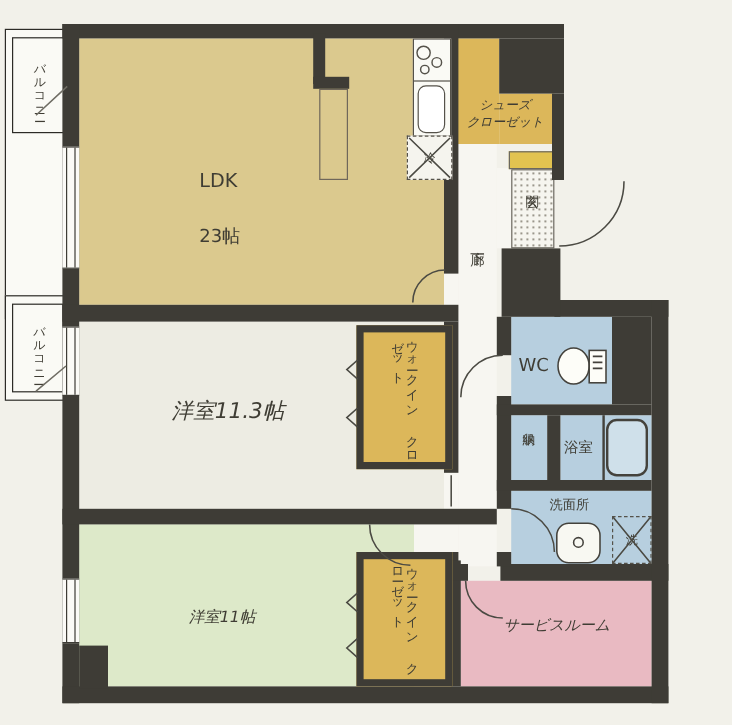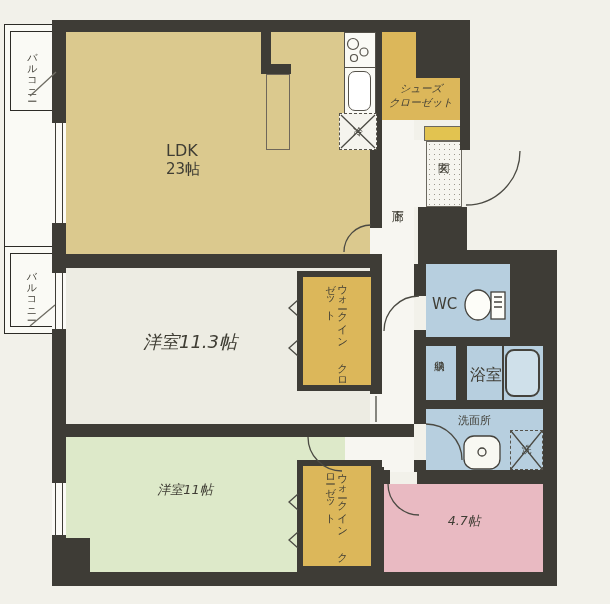--- a/index.html
+++ b/index.html
@@ -147,31 +147,31 @@
       <ellipse cx="478" cy="305" rx="13" ry="15" fill="#fdfdf8"></ellipse>
       <rect x="491" y="292" width="14" height="27" fill="#fdfdf8"></rect>
       <path d="M 494 297 L 502 297 M 494 302 L 502 302 M 494 307 L 502 307" fill="none"></path>
       <rect x="464" y="436" width="36" height="33" rx="10" fill="#f8f8f2"></rect>
       <circle cx="482" cy="452" r="4" fill="none"></circle>
     </g>
   </svg>
 
   <div class="lbl" style="left:166px;top:141px;font-size:16px;">
     <div>LDK</div>
-    <div style="font-size:15px;">23帖</div>
+    <div style="font-size:15px;margin-top:28px;">23帖</div>
   </div>
   <div class="lbl center" style="left:378px;top:81px;width:86px;font-size:10.5px;line-height:1.35;">
     <div>シューズ</div>
     <div>クローゼット</div>
   </div>
   <div class="lbl vtext" style="left:436px;top:153px;font-size:11px;">玄関</div>
   <div class="lbl vtext" style="left:390px;top:200px;font-size:12px;">廊下</div>
   <div class="lbl" style="left:432px;top:295px;font-size:15px;">WC</div>
   <div class="lbl vtext" style="left:434px;top:352px;font-size:10.5px;">収納</div>
-  <div class="lbl" style="left:470px;top:365px;font-size:16px;">浴室</div>
+  <div class="lbl" style="left:470px;top:365px;font-size:12px;">浴室</div>
   <div class="lbl" style="left:458px;top:413px;font-size:11px;">洗面所</div>
   <div class="lbl center" style="left:120px;top:330px;width:140px;font-size:18px;">洋室11.3帖</div>
-  <div class="lbl center" style="left:115px;top:481px;width:140px;font-size:13px;">洋室11帖</div>
+  <div class="lbl center" style="left:115px;top:505px;width:140px;font-size:13px;">洋室11帖</div>
   <div class="lbl center" style="left:395px;top:512px;width:138px;font-size:12.5px;line-height:1.4;">
-    <div>4.7帖</div>
+    <div>サービスルーム</div>
   </div>
 
 </div>
 
 </body></html>

